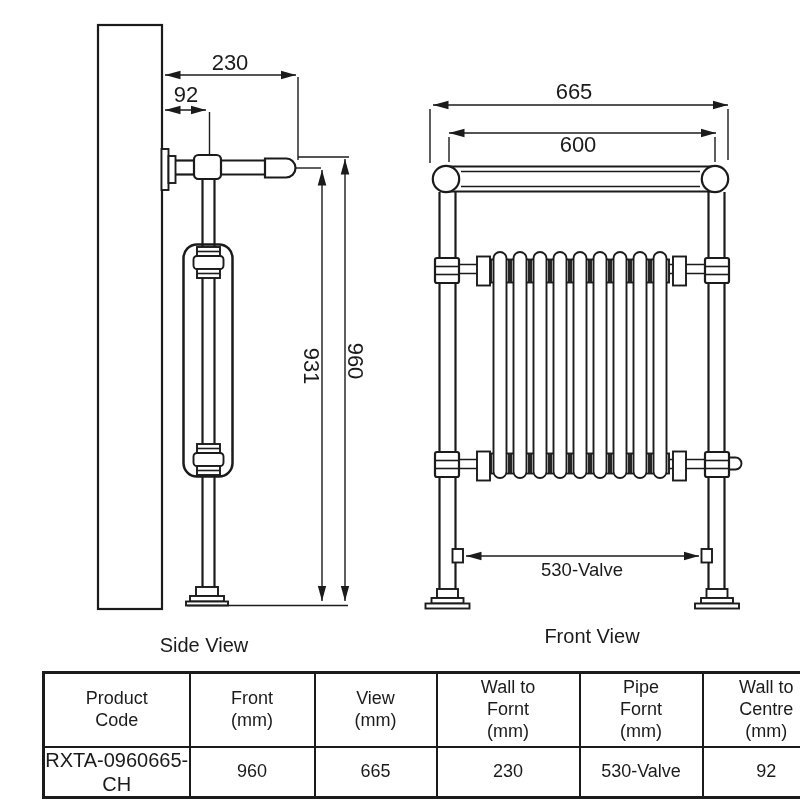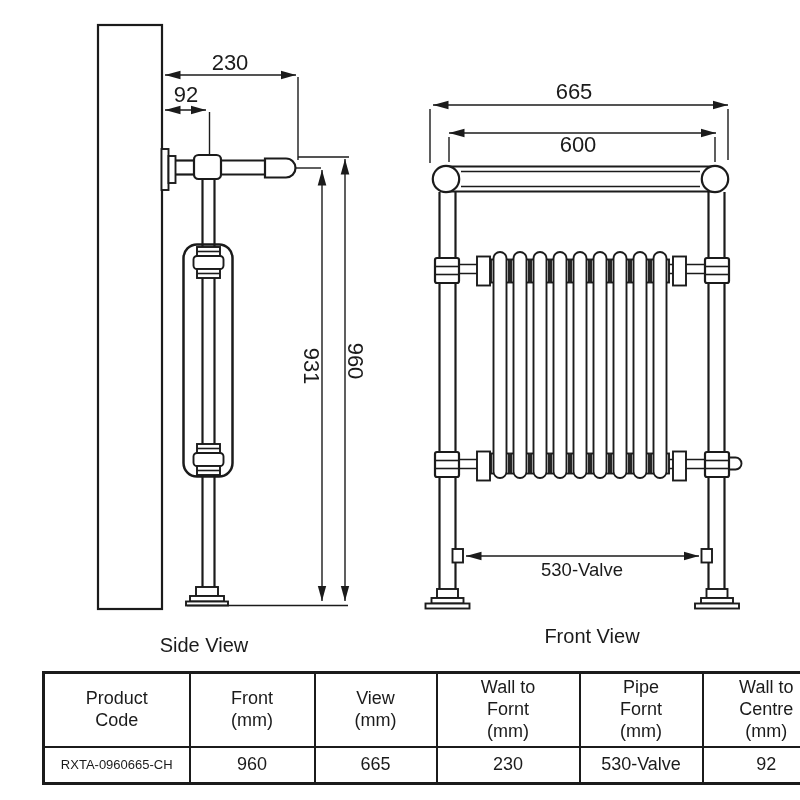--- a/index.html
+++ b/index.html
@@ -17,21 +17,21 @@
   text.t    {font:22px "Liberation Sans",sans-serif;fill:var(--line);}
   text.tsm  {font:18.5px "Liberation Sans",sans-serif;fill:var(--line);}
   text.title{font:20px "Liberation Sans",sans-serif;fill:var(--line);}
   #spec{position:absolute;left:2px;top:671px;width:787px;border-collapse:collapse;
         border:3.5px solid var(--line);background:#fff;table-layout:fixed;}
   #spec th,#spec td{border:2.5px solid var(--line);padding:0;text-align:center;
         vertical-align:middle;white-space:pre-line;color:var(--line);
         font:18px/1.22 "Liberation Sans",sans-serif;font-weight:normal;}
   #spec thead tr{height:74px;}
   #spec tbody tr{height:37px;}
-  #spec td.pcode{font-size:13px;letter-spacing:0px;}
+  #spec td.pcode{font-size:20px;letter-spacing:0px;}
 </style>
 </head>
 <body>
 
 <div id="canvas">
 <svg width="800" height="665" viewBox="0 0 800 665">
   <defs>
     <marker id="arr" viewBox="0 -5 16 10" refX="15.5" refY="0" markerWidth="16" markerHeight="10" orient="auto-start-reverse" markerUnits="userSpaceOnUse">
       <path d="M0,-4.3 L15.5,0 L0,4.3 Z" fill="#1b1b1b"></path>
     </marker>

